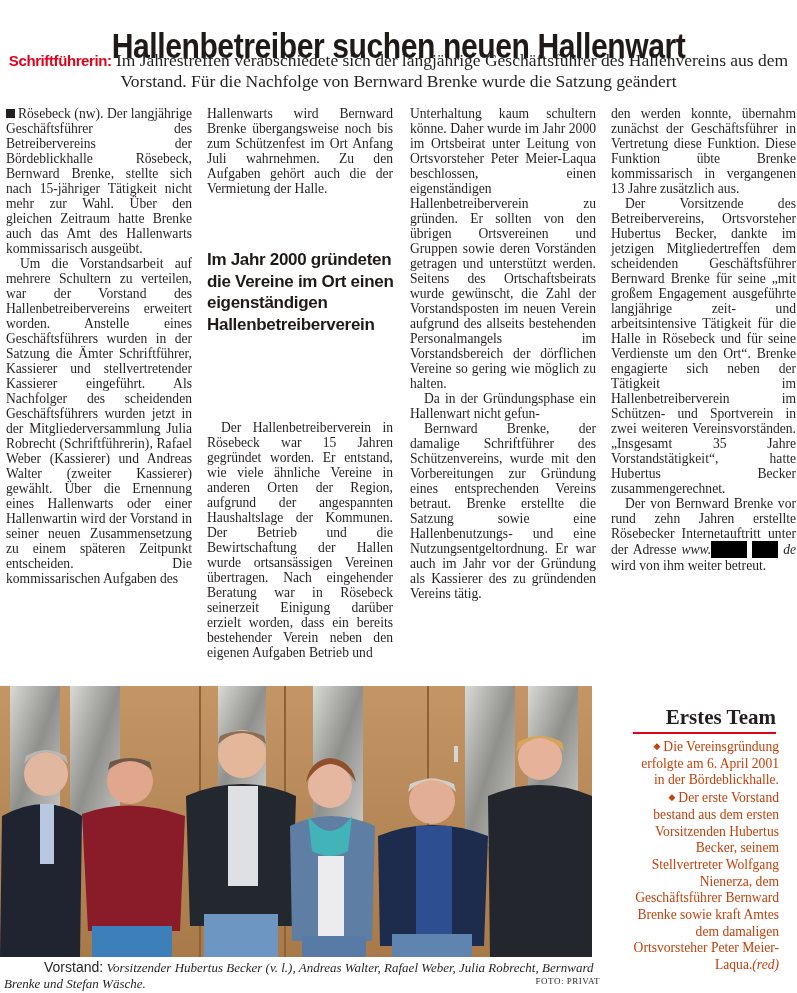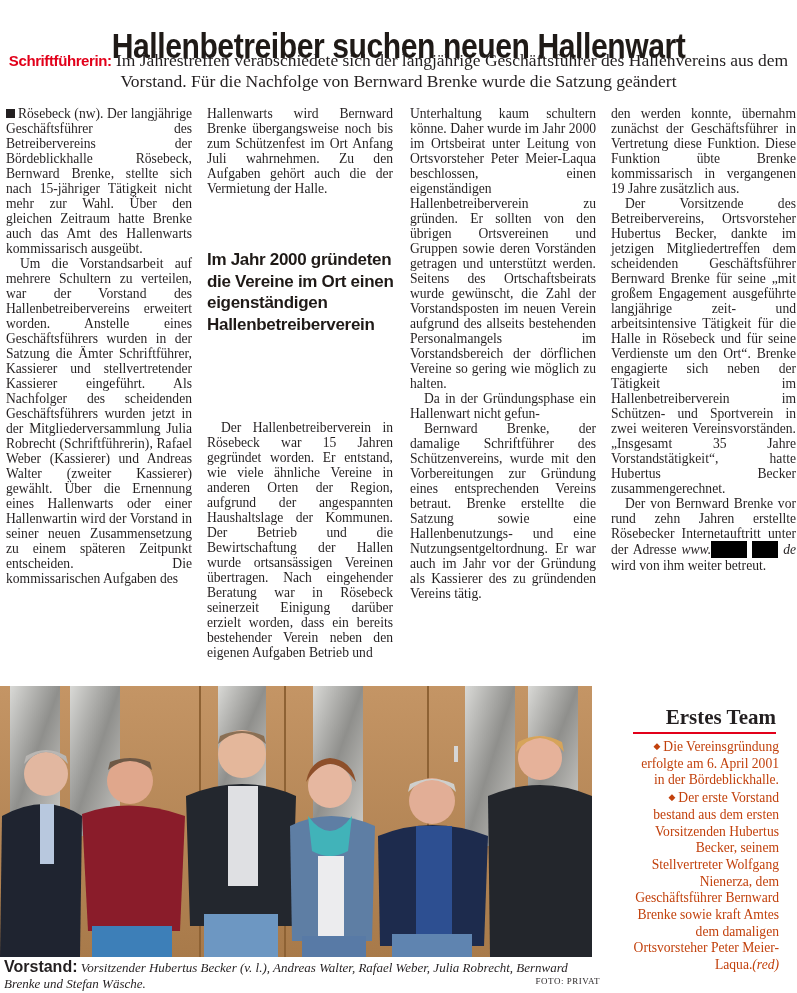--- a/index.html
+++ b/index.html
@@ -48,21 +48,21 @@
   .redact.r2 { width: 26px; }
 
   #photo {
     position: absolute; left: 0; top: 686px; width: 592px; height: 271px; overflow: hidden;
     background: #b98b57;
   }
   #caption {
     position: absolute; left: 4px; top: 959px; width: 590px;
     font-family: "Liberation Serif", serif; font-style: italic; font-size: 13px; line-height: 16px; color: #231f20;
   }
-  #caption .lead { font-family: "Liberation Sans", sans-serif; font-style: normal; font-weight: bold; font-size: 16px; }
+  #caption .lead { font-family: "Liberation Sans", sans-serif; font-style: normal; font-weight: normal; font-size: 14px; margin-left: 40px; }
   #credit {
     position: absolute; right: 197px; top: 976px;
     font-family: "Liberation Serif", serif; font-size: 9px; letter-spacing: 0.5px; color: #231f20;
   }
 
   #sidebar { position: absolute; left: 633px; top: 704px; width: 150px; text-align: right; }
   #sidebar-title {
     font-family: "Liberation Serif", serif; font-weight: bold; font-size: 21px; line-height: 26px; color: #231f20;
     padding-bottom: 2px; border-bottom: 2px solid #e2001a; width: 143px;
   }
@@ -99,21 +99,21 @@
   <p>Der Hallenbetreiberverein in Rösebeck war 15 Jahren gegründet worden. Er entstand, wie viele ähnliche Vereine in anderen Orten der Region, aufgrund der angespannten Haushaltslage der Kommunen. Der Betrieb und die Bewirtschaftung der Hallen wurde ortsansässigen Vereinen übertragen. Nach eingehender Beratung war in Rösebeck seinerzeit Einigung darüber erzielt worden, dass ein bereits bestehender Verein neben den eigenen Aufgaben Betrieb und</p>
 </div>
 
 <div id="col3" class="col">
   <p class="first">Unterhaltung kaum schultern könne. Daher wurde im Jahr 2000 im Ortsbeirat unter Leitung von Ortsvorsteher Peter Meier-Laqua beschlossen, einen eigenständigen Hallenbetreiberverein zu gründen. Er sollten von den übrigen Ortsvereinen und Gruppen sowie deren Vorständen getragen und unterstützt werden. Seitens des Ortschaftsbeirats wurde gewünscht, die Zahl der Vorstandsposten im neuen Verein aufgrund des allseits bestehenden Personalmangels im Vorstandsbereich der dörflichen Vereine so gering wie möglich zu halten.</p>
   <p>Da in der Gründungsphase ein Hallenwart nicht gefun-</p>
   <p>Bernward Brenke, der damalige Schriftführer des Schützenvereins, wurde mit den Vorbereitungen zur Gründung eines entsprechenden Vereins betraut. Brenke erstellte die Satzung sowie eine Hallenbenutzungs- und eine Nutzungsentgeltordnung. Er war auch im Jahr vor der Gründung als Kassierer des zu gründenden Vereins tätig.</p>
 </div>
 
 <div id="col4" class="col">
-  <p class="first">den werden konnte, übernahm zunächst der Geschäftsführer in Vertretung diese Funktion. Diese Funktion übte Brenke kommissarisch in vergangenen 19 Jahre zusätzlich aus.</p>
+  <p class="first">den werden konnte, übernahm zunächst der Geschäftsführer in Vertretung diese Funktion. Diese Funktion übte Brenke kommissarisch in vergangenen 13 Jahre zusätzlich aus.</p>
   <p>Der Vorsitzende des Betreibervereins, Ortsvorsteher Hubertus Becker, dankte im jetzigen Mitgliedertreffen dem scheidenden Geschäftsführer Bernward Brenke für seine „mit großem Engagement ausgeführte langjährige zeit- und arbeitsintensive Tätigkeit für die Halle in Rösebeck und für seine Verdienste um den Ort“. Brenke engagierte sich neben der Tätigkeit im Hallenbetreiberverein im Schützen- und Sportverein in zwei weiteren Vereinsvorständen. „Insgesamt 35 Jahre Vorstandstätigkeit“, hatte Hubertus Becker zusammengerechnet.</p>
   <p><span>Der von Bernward Brenke vor rund zehn Jahren erstellte Rösebecker Internetauftritt unter der Adresse </span><i>www.</i><span class="redact r1"></span> <span class="redact r2"></span> <i>de</i><span> wird von ihm weiter betreut.</span></p>
 </div>
 
 <div id="photo" title="Gruppenfoto des Vorstands vor einer Holztür">
   <svg width="592" height="271" viewBox="0 0 592 271">
     <defs>
       <linearGradient id="wood" x1="0" x2="0" y1="0" y2="1">
         <stop offset="0" stop-color="#c49565"></stop>
         <stop offset="1" stop-color="#a87a4a"></stop>

